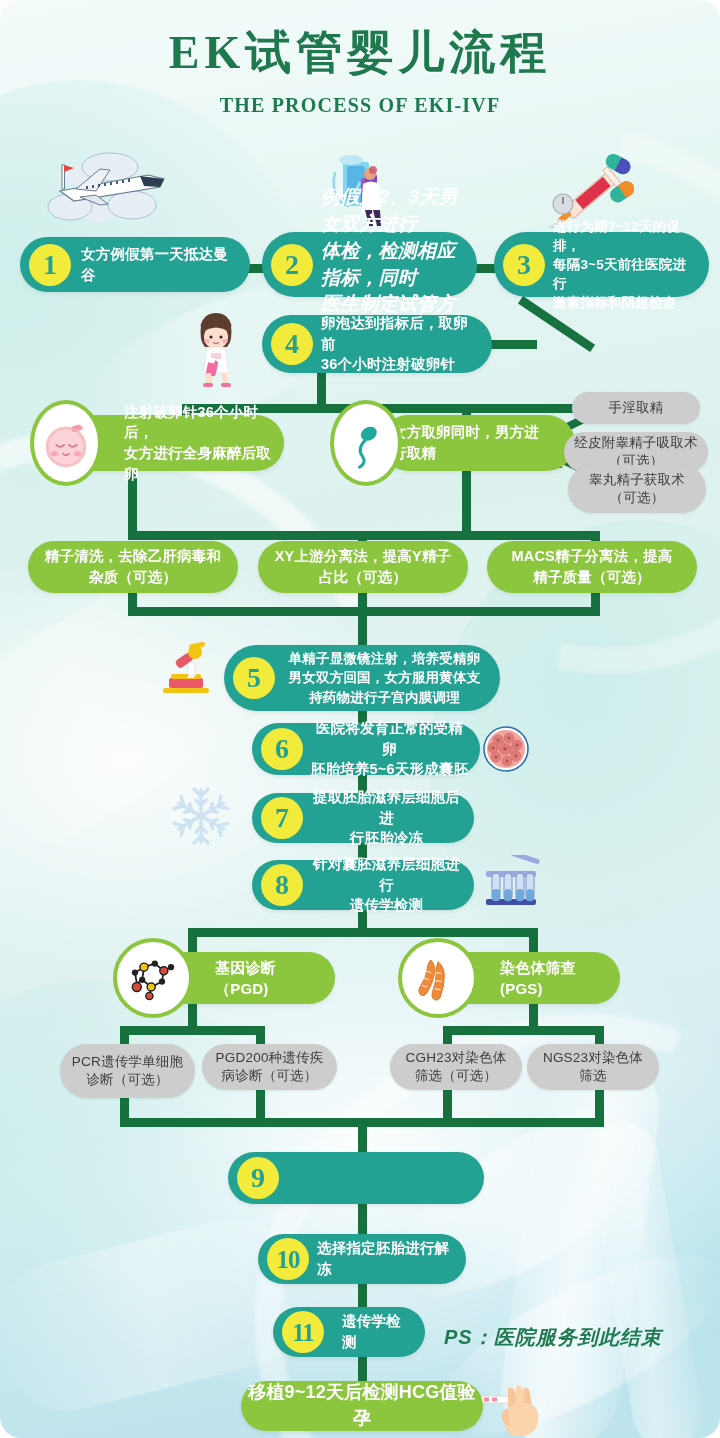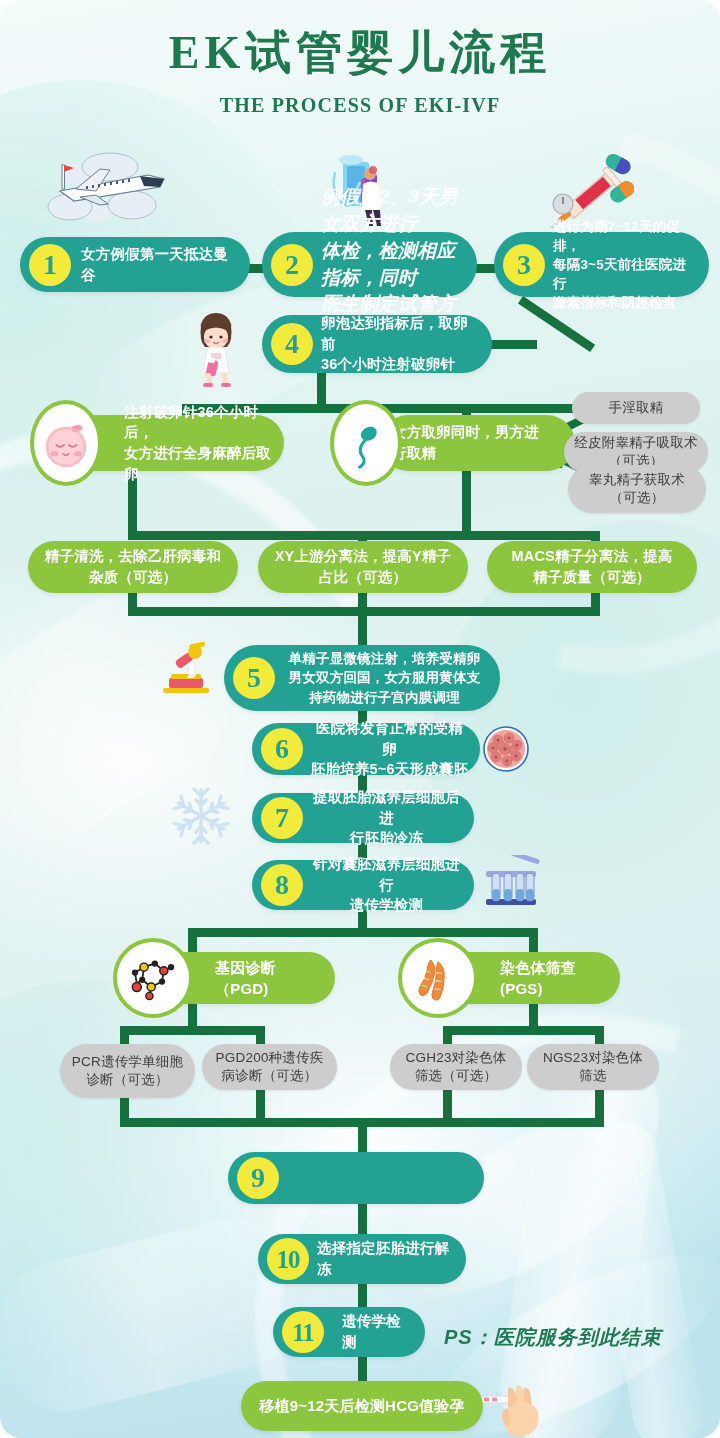--- a/index.html
+++ b/index.html
@@ -626,21 +626,21 @@
   <div class="pill pill-teal" style="left:273px;top:1307px;width:152px;height:50px;padding:0 10px 0 9px;">
     <div class="numbadge wide">11</div>
     <div class="pill-text" style="margin-left:18px;">遗传学检测</div>
   </div>
 
   <div class="ps-note" style="left:444px;top:1324px;">PS：医院服务到此结束</div>
 
   <div class="conn" style="left:358px;top:1354px;width:9px;height:36px;"></div>
 
   <div class="pill pill-green" style="left:241px;top:1381px;width:242px;height:50px;">
-    <div class="pill-text center" style="font-size:15px;">移植9~12天后检测HCG值验孕</div>
+    <div class="pill-text center" style="font-size:18px;">移植9~12天后检测HCG值验孕</div>
   </div>
 
   <div class="deco-icon" style="left:478px;top:1378px;width:80px;height:60px;">
     <svg viewBox="0 0 80 60" width="80" height="60">
       <rect x="0" y="18" width="48" height="7" rx="3.5" fill="#ffffff" stroke="#d8d8d8" stroke-width="1"></rect>
       <rect x="6" y="19.5" width="5" height="4" fill="#ef8fa5"></rect>
       <rect x="14" y="19.5" width="5" height="4" fill="#ef8fa5"></rect>
       <path d="M30 10 q5 -2 7 4 l3 12 q1 5 -4 6 q-5 1 -6 -4 Z" fill="#f7c69b"></path>
       <path d="M38 8 q5 -2 7 4 l3 14 q1 5 -4 6 q-5 1 -6 -4 Z" fill="#fbd4ab"></path>
       <path d="M46 10 q5 -1 6 5 l2 13 q1 5 -4 5 q-5 0 -5 -5 Z" fill="#f7c69b"></path>

